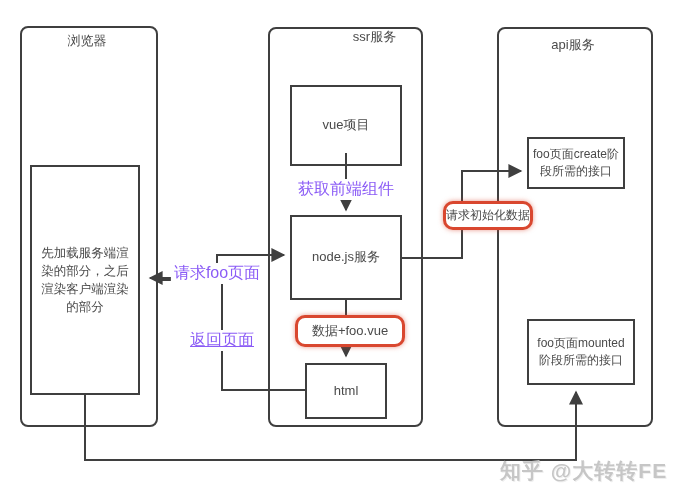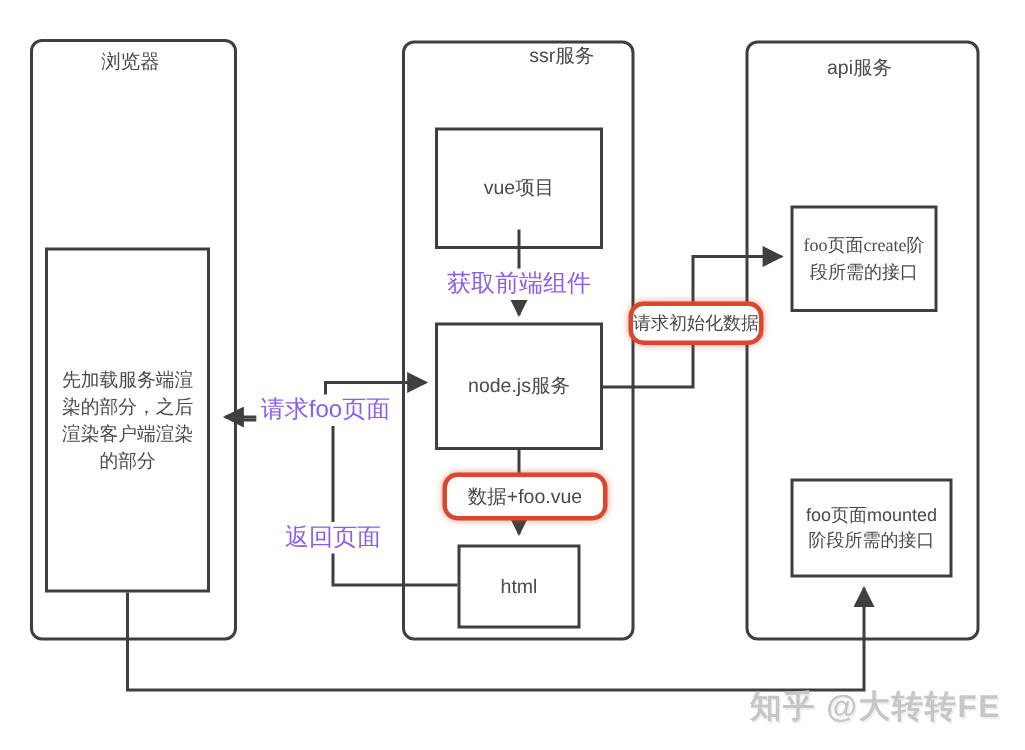--- a/index.html
+++ b/index.html
@@ -13,37 +13,37 @@
   .col-api{left:497px;top:27px;width:152px;height:396px;}
   .col-title{position:absolute;width:100%;text-align:center;font-size:13px;color:#4a4a4a;}
   .t-browser{top:32px;} .t-ssr{top:28px;} .t-api{top:36px;}
 
   
   .node{position:absolute;border:2px solid #3f3f3f;background:#fff;display:flex;align-items:center;justify-content:center;text-align:center;font-size:13px;color:#4a4a4a;line-height:1.45;box-sizing:border-box;}
   .n-note{left:30px;top:165px;width:110px;height:230px;padding:4px;font-size:12.5px;}
   .n-vue{left:290px;top:85px;width:112px;height:81px;}
   .n-node{left:290px;top:215px;width:112px;height:85px;}
   .n-html{left:305px;top:363px;width:82px;height:56px;}
-  .n-create{left:527px;top:137px;width:98px;height:71px;font-size:12px;padding:3px;font-family:Liberation Serif, serif;}
+  .n-create{left:527px;top:137px;width:98px;height:52px;font-size:12px;padding:3px;}
   .n-mounted{left:527px;top:319px;width:108px;height:66px;font-size:12px;padding:3px;}
 
   
   svg.wires{position:absolute;left:0;top:0;pointer-events:none;}
 
   
   .elabel{position:absolute;transform:translateX(-50%);background:#fff;padding:0 3px;font-size:16px;color:#8b5cf6;white-space:nowrap;}
   .l-fetch{left:346px;top:179px;}
   .l-reqfoo{left:217px;top:263px;}
-  .l-return{left:222px;top:348px;}
+  .l-return{left:222px;top:330px;text-decoration:underline;}
   .l-mounted{left:338px;top:450px;}
 
   
   .rlabel{position:absolute;transform:translateX(-50%);background:#fff;border:3px solid #d9472f;border-radius:10px;box-shadow:0 0 5px rgba(217,71,47,.55);font-size:13px;color:#4a4a4a;white-space:nowrap;display:flex;align-items:center;justify-content:center;}
   .r-data{left:350px;top:315px;width:104px;height:26px;}
-  .r-init{left:464px;top:201px;width:84px;height:23px;font-size:12px;font-family:Liberation Serif, serif;}
+  .r-init{left:488px;top:201px;width:84px;height:23px;font-size:12px;font-family:Liberation Serif, serif;}
 
   .watermark{position:absolute;left:500px;top:457px;font-size:21px;font-weight:bold;letter-spacing:1px;color:#c6c6c6;text-shadow:1px 1px 0 #efefef;white-space:nowrap;}
 </style>
 </head>
 <body>
 
 <div class="canvas">
 
   <div class="col col-browser"></div>
   <div class="col col-ssr"></div>

